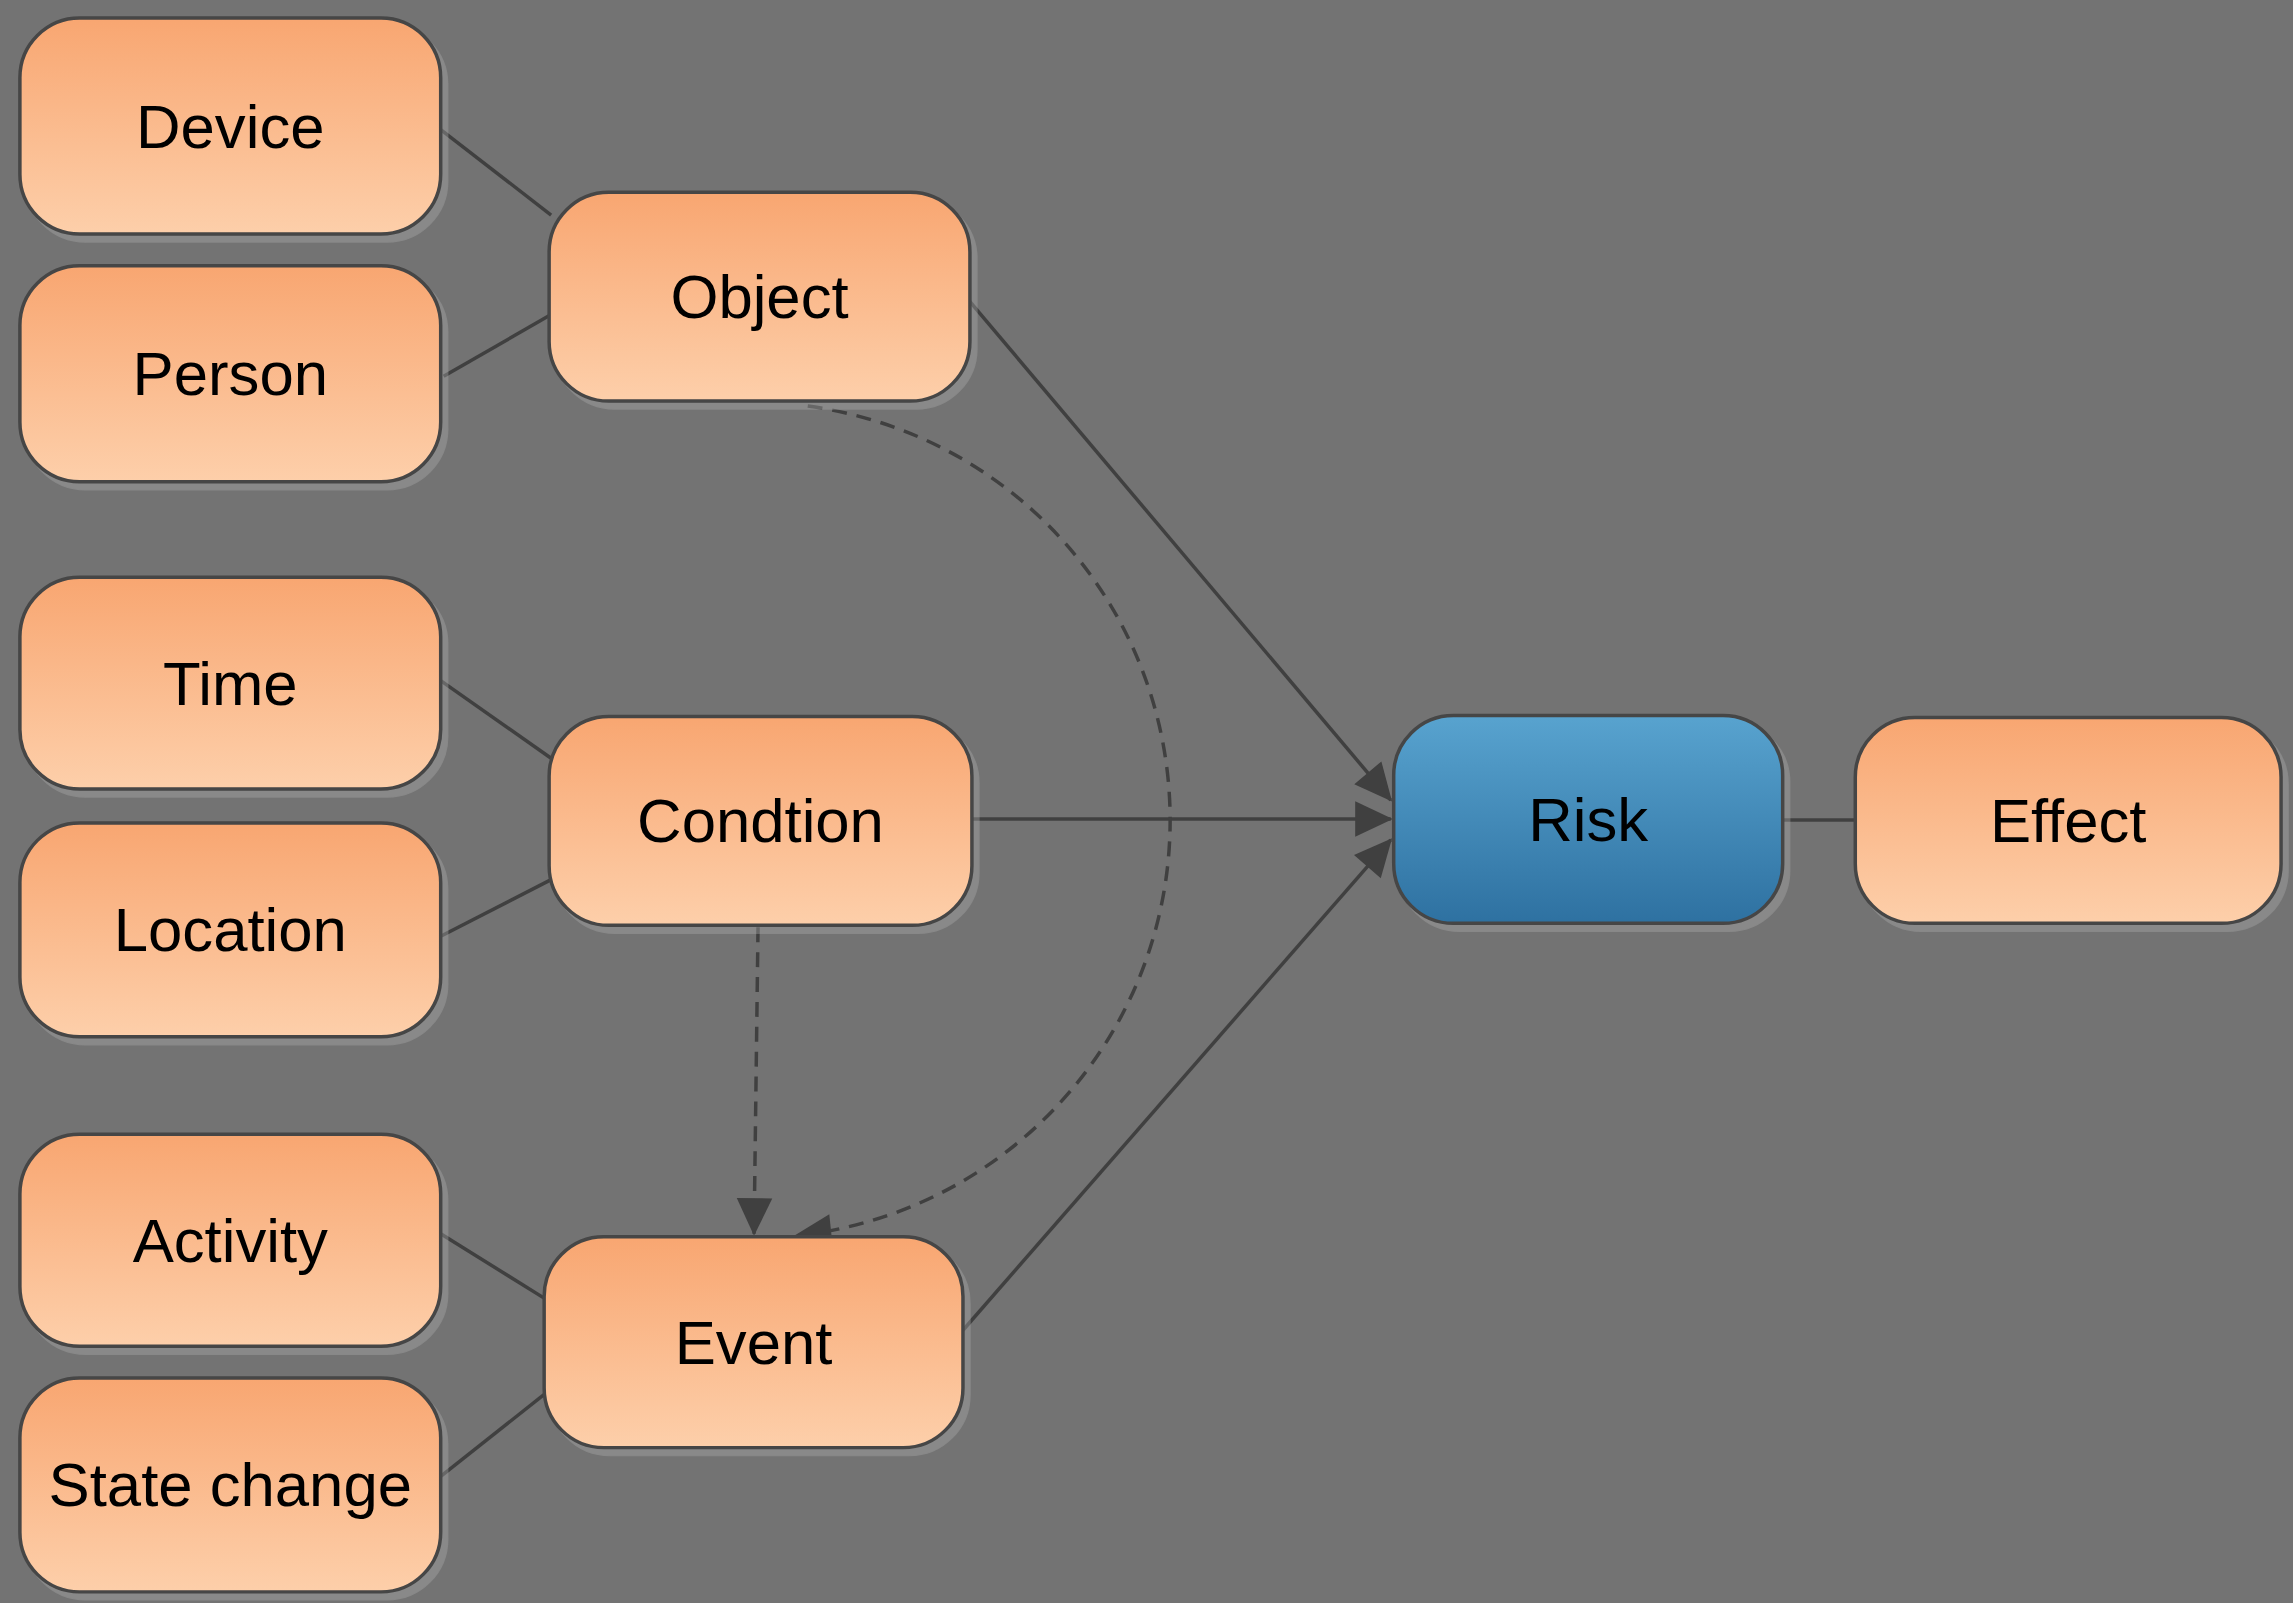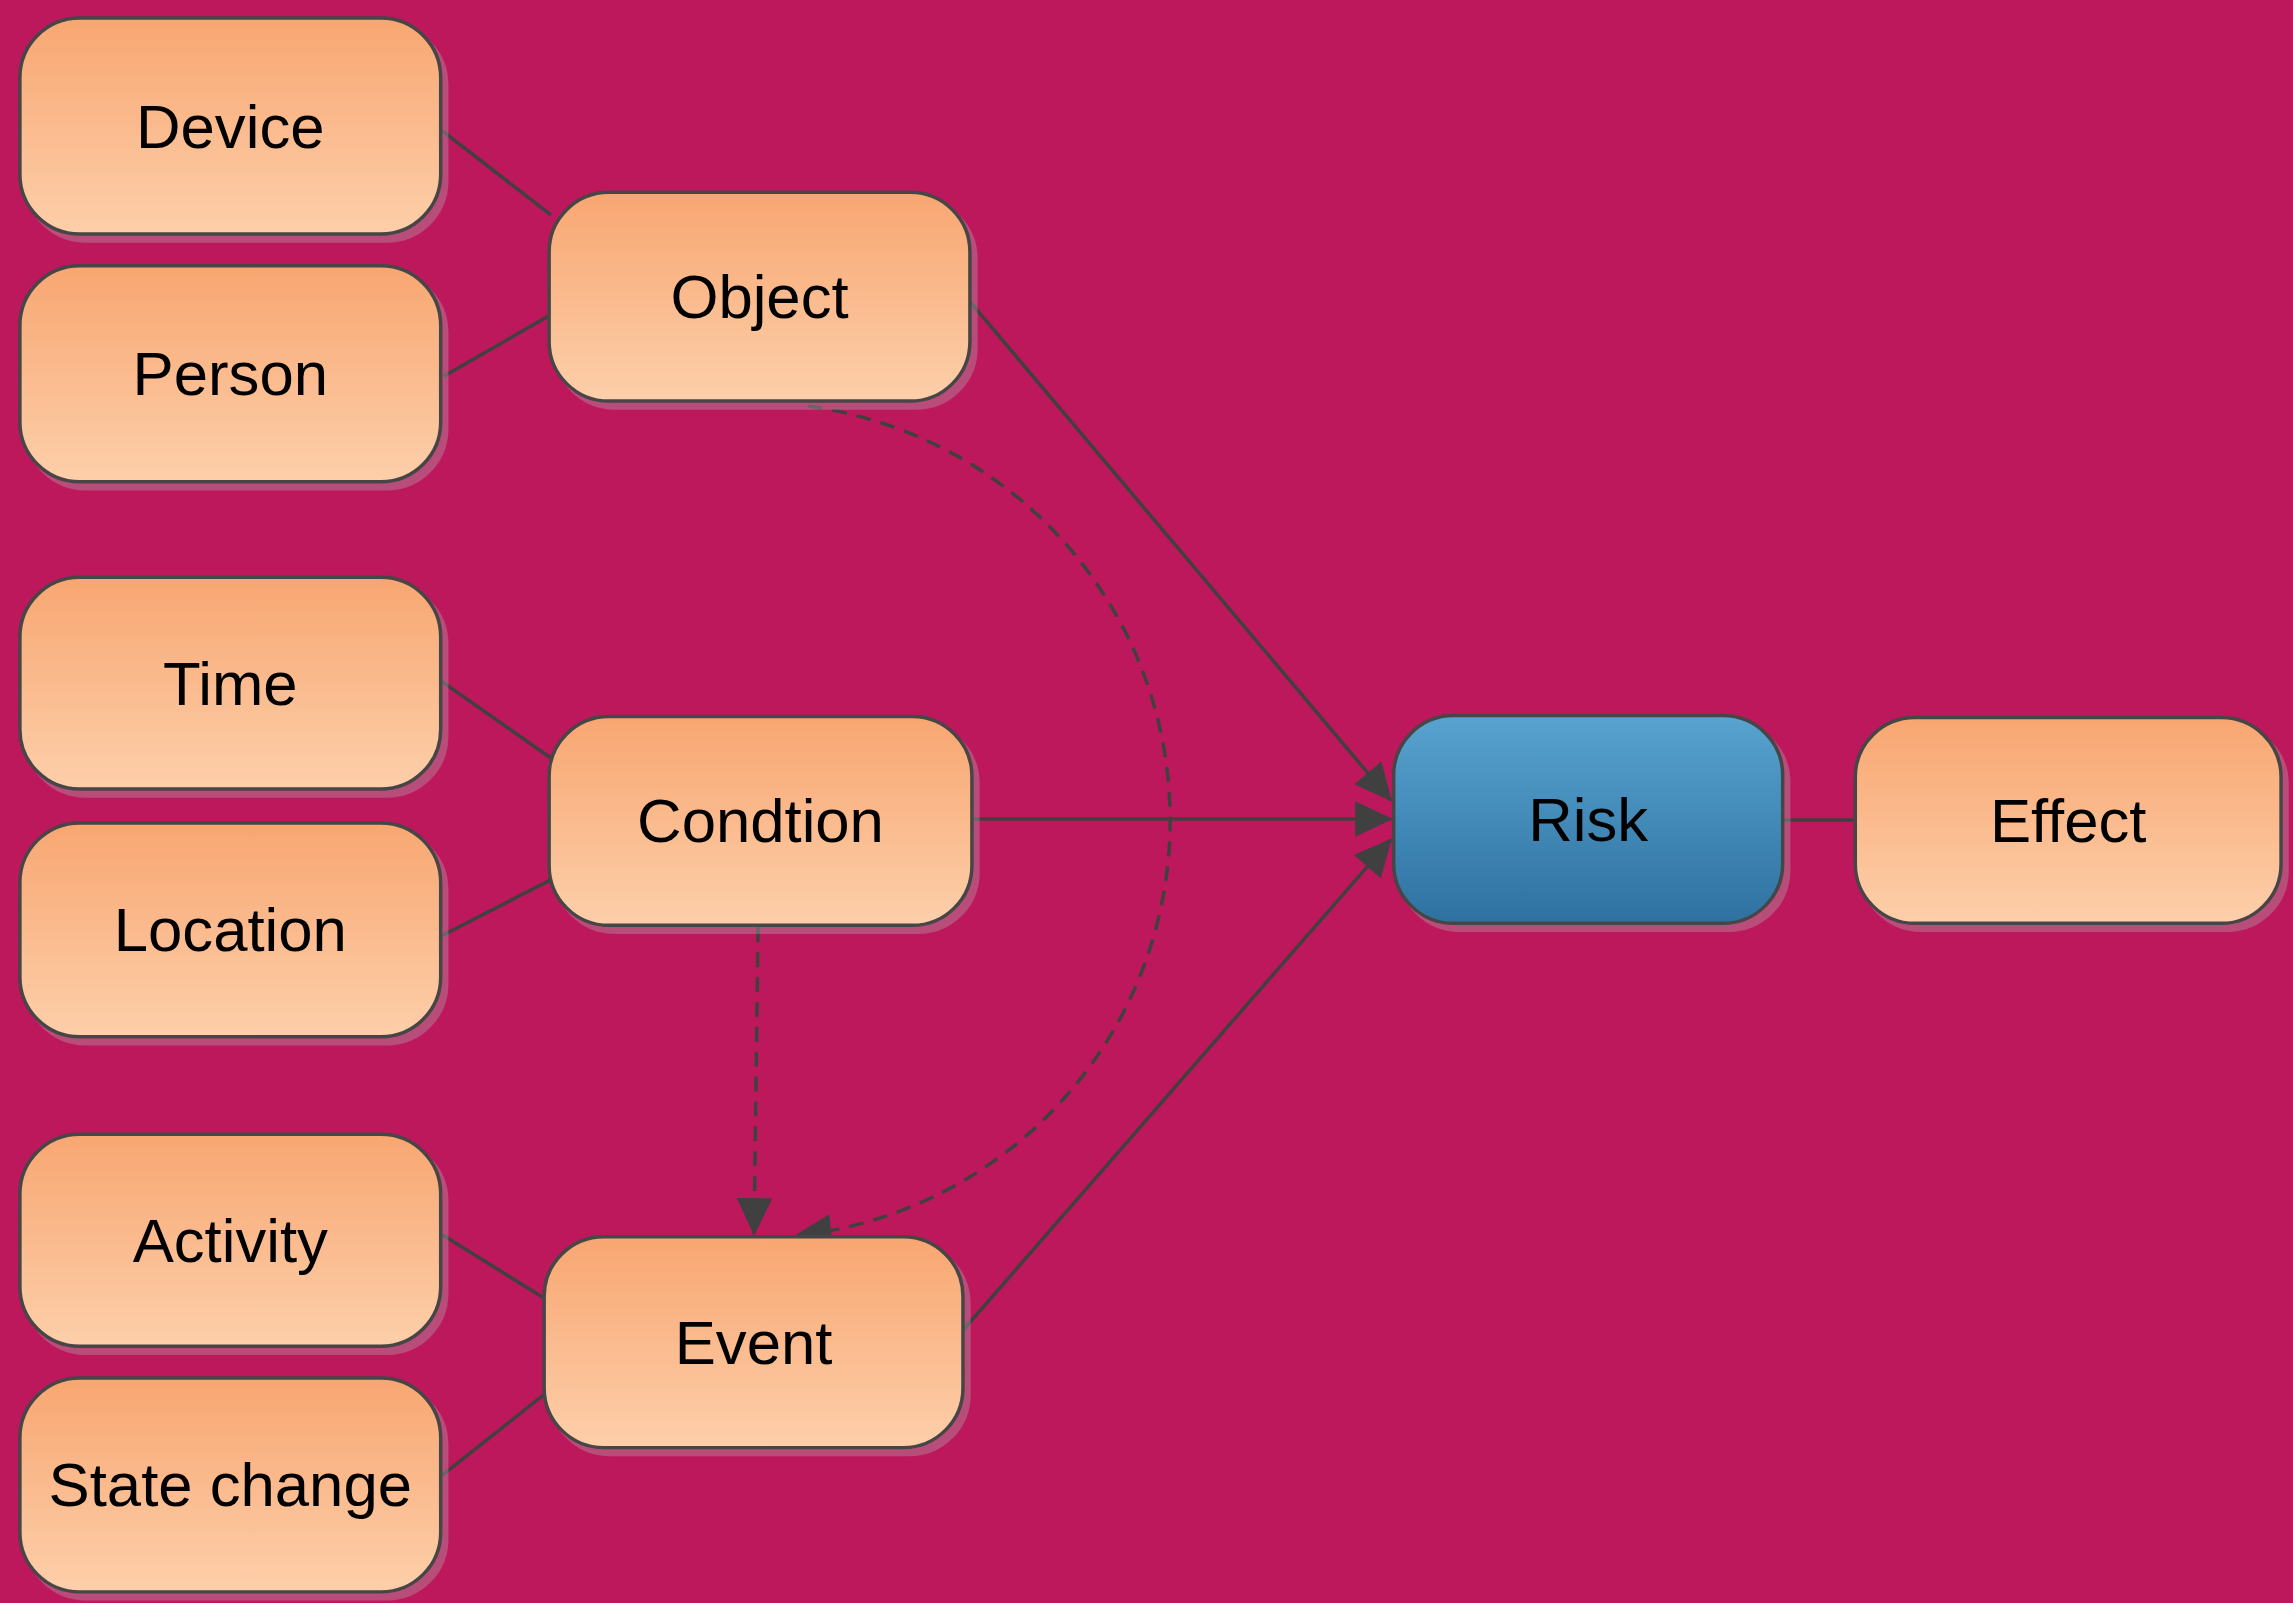--- a/index.html
+++ b/index.html
@@ -4,21 +4,21 @@
 <style>
   html, body {
     margin: 0;
     padding: 0;
     background: #ffffff;
   }
   .stage {
     position: relative;
     width: 2293px;
     height: 1604px;
-    background: #be185d;
+    background: #737373;
     overflow: hidden;
   }
   svg { display: block; }
   .node-rect {
     filter: drop-shadow(6px 7px 0 rgba(178,178,178,0.35));
   }
   .node-label {
     font-family: "Liberation Sans", "DejaVu Sans", sans-serif;
     pointer-events: none;
   }

